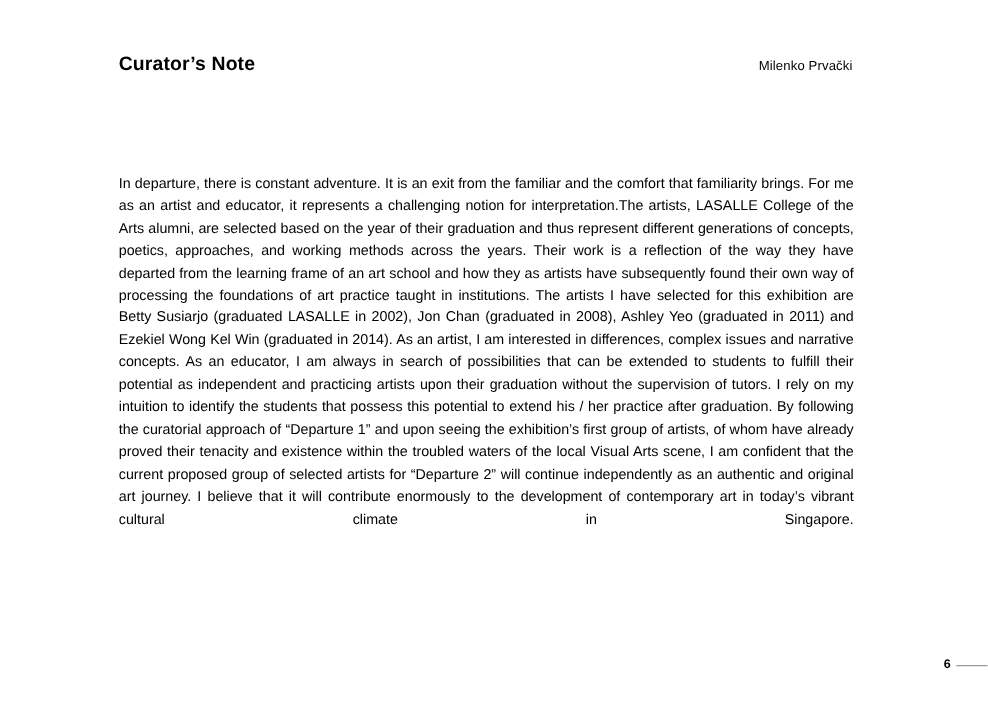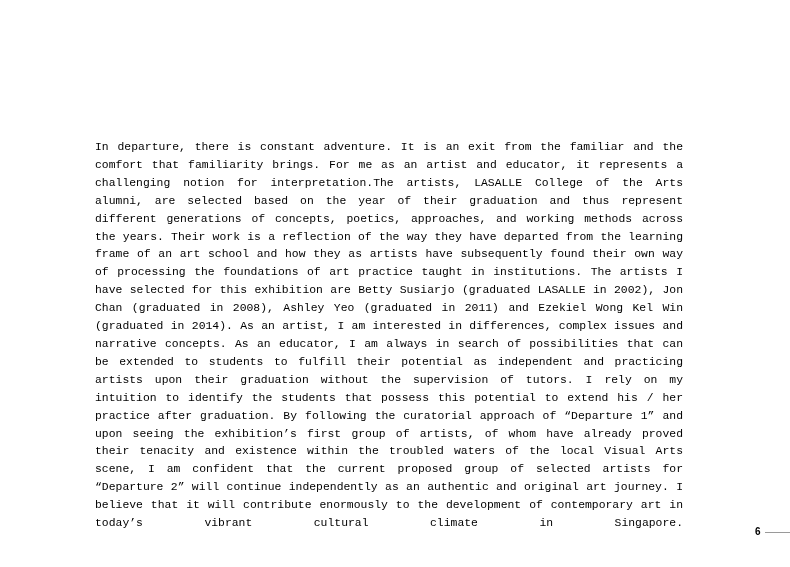--- a/index.html
+++ b/index.html
@@ -57,21 +57,20 @@
     left: 95px;
     top: 139px;
     width: 588px;
     font-size: 11.4px;
     line-height: 17.9px;
     text-align: justify;
     text-justify: inter-word;
     letter-spacing: 0.01px;
     word-spacing: 0.1px;
     color: #000000;
-    font-family: Liberation Mono, monospace;
   }
   .body-text p {
     margin: 0;
   }
   
   .body-text p:after {
     content: "";
     display: inline-block;
     width: 100%;
   }
@@ -100,20 +99,24 @@
     width: 25px;
     height: 1px;
     background: #9a9a9a;
   }
 </style>
 </head>
 <body>
 
 <div class="page">
 
+  <div class="header">
+    <div class="doc-title">Curator’s Note</div>
+    <div class="doc-author">Milenko Prvački</div>
+  </div>
 
   <div class="body-text">
     <p>In departure, there is constant adventure. It is an exit from the familiar and the comfort that familiarity brings. For me as an artist and educator, it represents a challenging notion for interpretation.The artists, LASALLE College of the Arts alumni, are selected based on the year of their graduation and thus represent different generations of concepts, poetics, approaches, and working methods across the years. Their work is a reflection of the way they have departed from the learning frame of an art school and how they as artists have subsequently found their own way of processing the foundations of art practice taught in institutions. The artists I have selected for this exhibition are Betty Susiarjo (graduated LASALLE in 2002), Jon Chan (graduated in 2008), Ashley Yeo (graduated in 2011) and Ezekiel Wong Kel Win (graduated in 2014). As an artist, I am interested in differences, complex issues and narrative concepts. As an educator, I am always in search of possibilities that can be extended to students to fulfill their potential as independent and practicing artists upon their graduation without the supervision of tutors. I rely on my intuition to identify the students that possess this potential to extend his / her practice after graduation. By following the curatorial approach of “Departure 1” and upon seeing the exhibition’s first group of artists, of whom have already proved their tenacity and existence within the troubled waters of the local Visual Arts scene, I am confident that the current proposed group of selected artists for “Departure 2” will continue independently as an authentic and original art journey. I believe that it will contribute enormously to the development of contemporary art in today’s vibrant cultural climate in Singapore.</p>
   </div>
 
   <div class="footer">
     <div class="page-number">6</div>
     <div class="footer-rule" style="background: rgb(154, 154, 154);"></div>
   </div>
 

